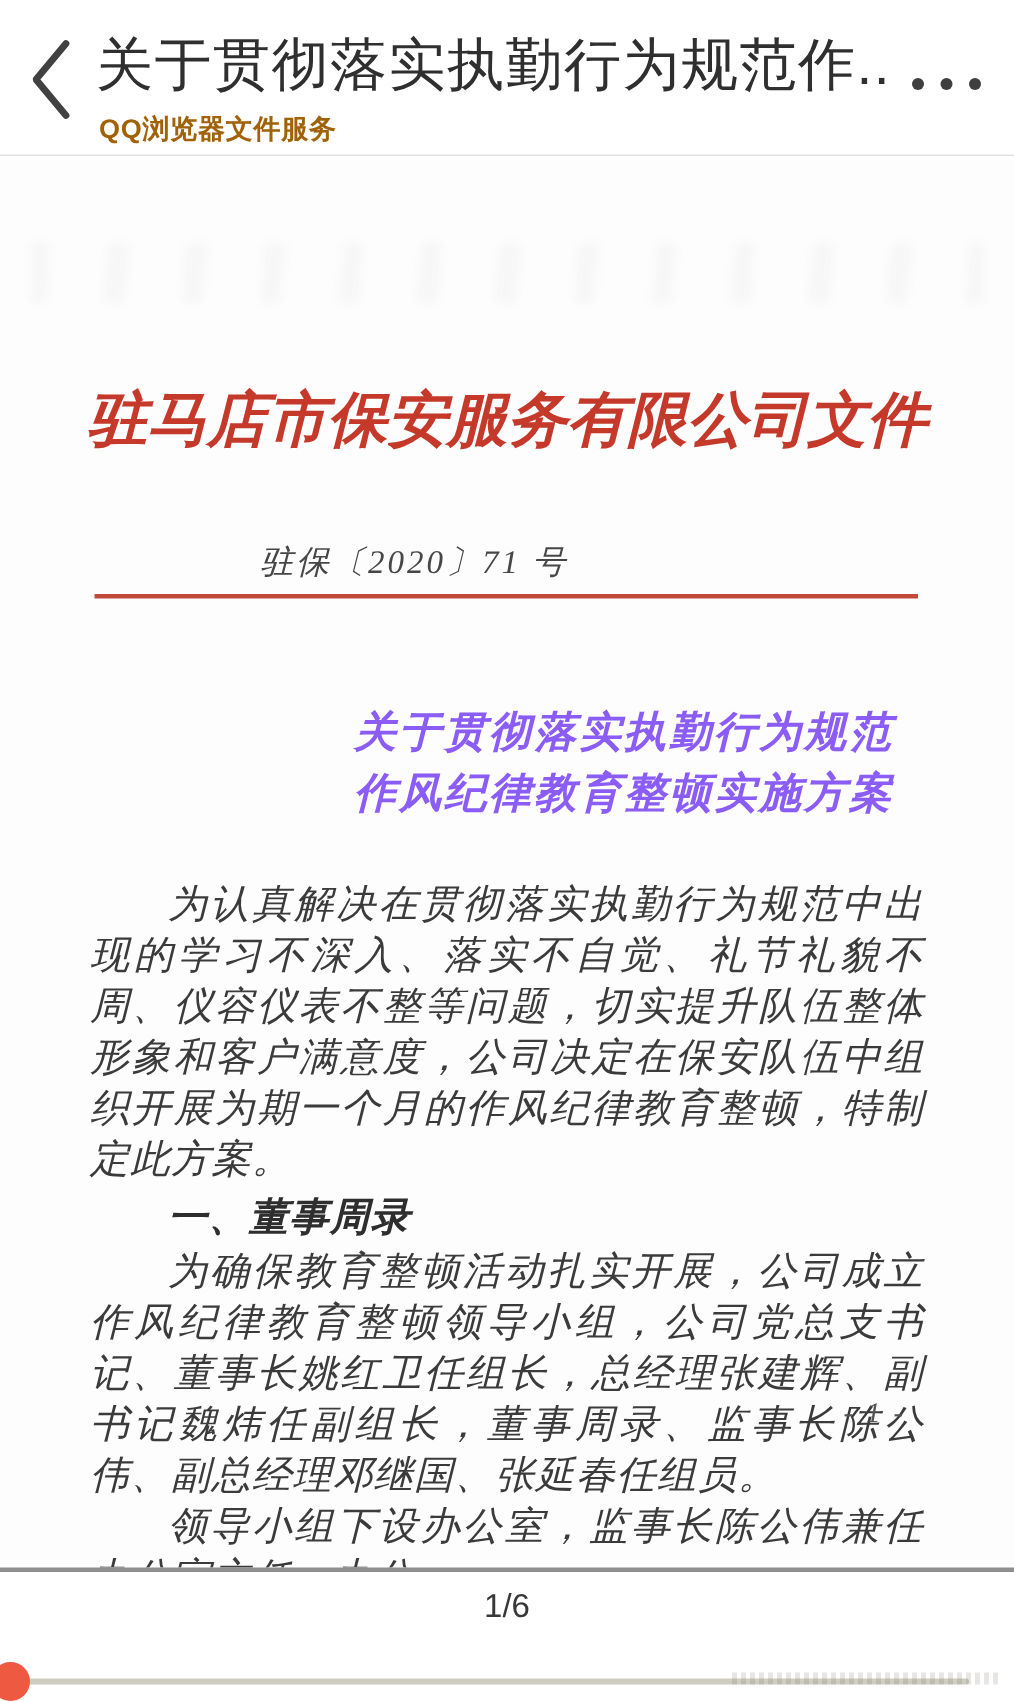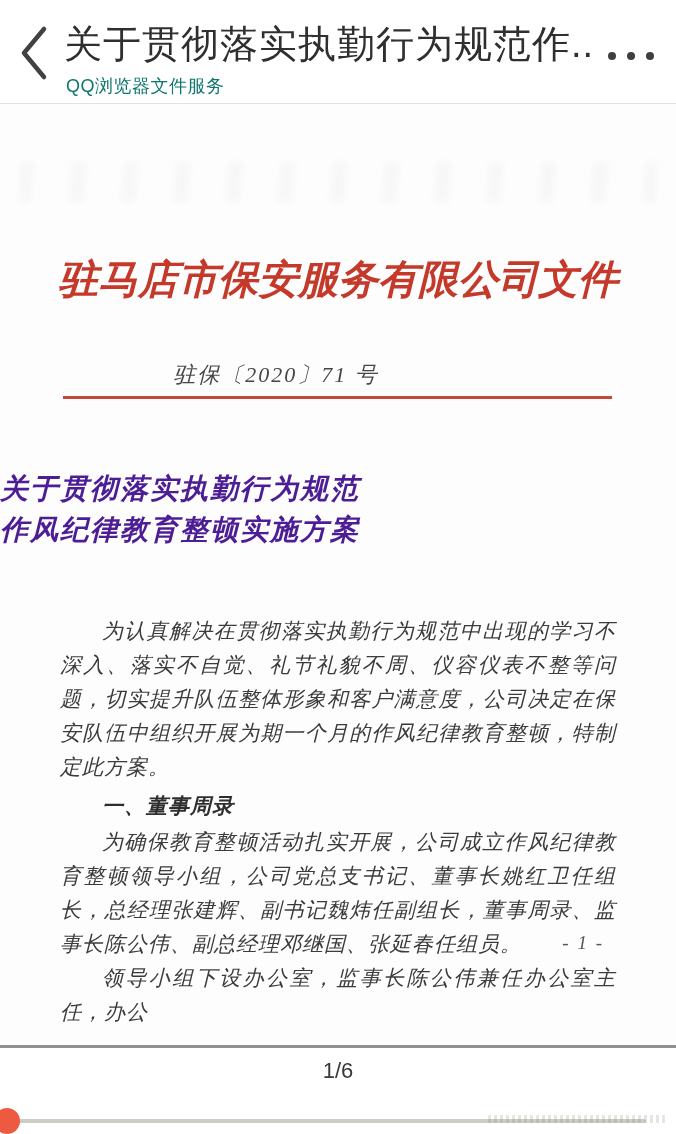--- a/index.html
+++ b/index.html
@@ -17,21 +17,21 @@
     position:absolute;left:10px;top:22px;width:48px;height:62px;
     display:flex;align-items:center;justify-content:center;cursor:pointer;
   }
   .appbar-title{
     position:absolute;left:64px;top:20px;width:530px;height:48px;
     font-size:38px;line-height:48px;color:#2f2f2f;
     white-space:nowrap;overflow:hidden;letter-spacing:1px;
   }
   .appbar-subtitle{
     position:absolute;left:66px;top:74px;width:400px;height:24px;
-    font-size:18px;line-height:24px;color:#0f766e;letter-spacing:.5px;
+    font-size:18px;line-height:24px;color:#a16207;letter-spacing:.5px;font-weight:bold;
   }
   .menu-btn{
     position:absolute;right:14px;top:36px;width:62px;height:40px;
     display:flex;align-items:center;justify-content:center;gap:11px;cursor:pointer;
   }
   .menu-btn .dot{width:8px;height:8px;border-radius:50%;background:#3f3f3f;}
   
   .doc-page{
     position:absolute;top:104px;left:0;width:676px;height:941px;
     background:#fdfdfd;overflow:hidden;
@@ -51,27 +51,27 @@
   .doc-number{
     position:absolute;top:256px;left:0;width:552px;
     text-align:center;font-size:22px;color:#474747;letter-spacing:2px;
   }
   .red-rule{
     position:absolute;top:292px;left:63px;width:549px;height:3px;
     background:#c24a3a;
   }
   .doc-heading{
     position:absolute;top:364px;left:0;width:596px;margin:0;
-    text-align:left;font-size:28px;line-height:41px;font-weight:bold;color:#4c1d95;
+    text-align:right;font-size:28px;line-height:41px;font-weight:bold;color:#8b5cf6;
     letter-spacing:2px;
   }
   .doc-body{
     position:absolute;top:482px;left:60px;width:556px;
-    font-size:21px;line-height:34px;color:#3b3b3b;
-    text-align:justify;letter-spacing:1px;margin-top:28px;
+    font-size:26px;line-height:34px;color:#3b3b3b;
+    text-align:justify;letter-spacing:1px;
   }
   .doc-body p{margin:0;text-indent:2em;}
   .doc-body p.sec{font-weight:bold;margin-top:5px;margin-bottom:2px;color:#2e2e2e;}
   .page-no{
     position:absolute;top:828px;right:72px;
     font-size:19px;color:#555555;letter-spacing:2px;
   }
   
   .page-divider{
     position:absolute;top:1045px;left:0;width:676px;height:3px;background:#8f8f8f;

